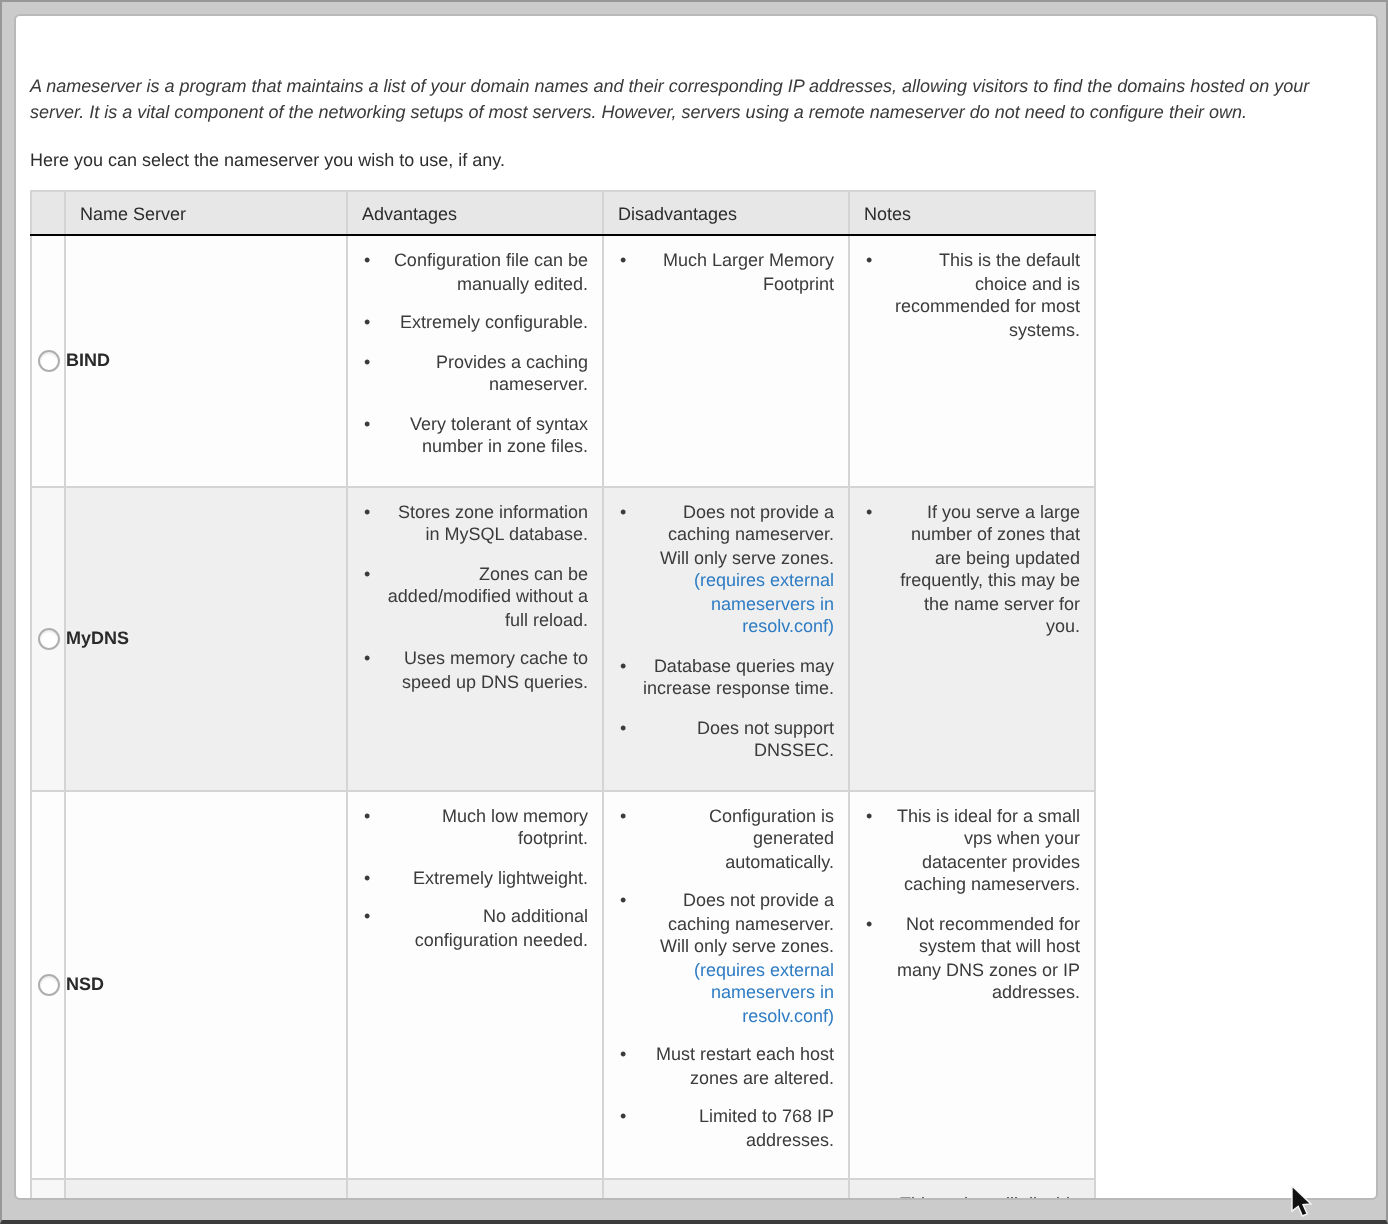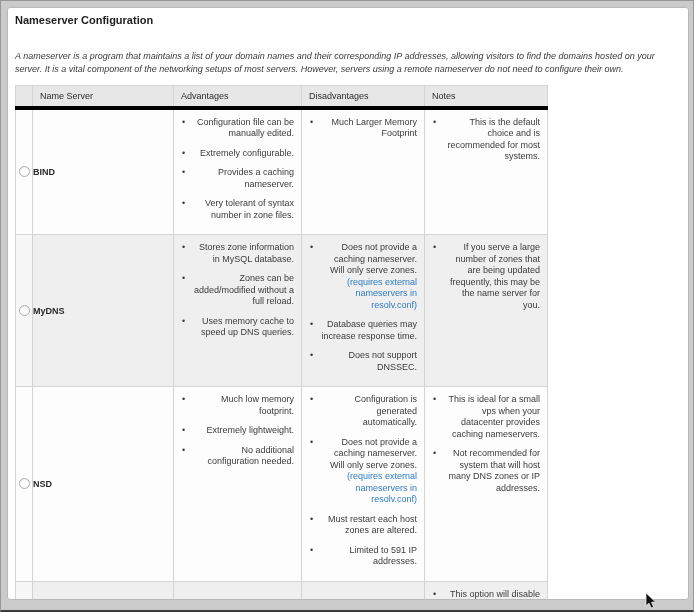--- a/index.html
+++ b/index.html
@@ -56,21 +56,21 @@
     width: 532px;
     background: #fdfdfd;
   }
   .ns-table th, .ns-table td {
     border: 1px solid #d4d4d4;
     font-size: 9px;
     color: #3b3b3b;
   }
   .ns-table thead th {
     background: #e7e7e7;
-    border-bottom: 4px solid #000000;
+    border-bottom: 1px solid #000000;
     height: 22px;
     text-align: left;
     font-weight: normal;
     color: #2c2c2c;
     padding: 0 7px;
     vertical-align: middle;
   }
   .ns-table tbody tr:nth-child(1) { height: 121px; }
   .ns-table tbody tr:nth-child(2) { height: 133px; }
   .ns-table tbody tr:nth-child(3) { height: 177px; }
@@ -128,22 +128,22 @@
     top: 592px;
     width: 12px;
     height: 16px;
   }
 </style>
 </head>
 <body>
 
 <div class="screen">
   <div class="panel">
-    <h1 class="page-title">Nameserver Configuration</h1>
     <p class="intro">A nameserver is a program that maintains a list of your domain names and their corresponding IP addresses, allowing visitors to find the domains hosted on your server. It is a vital component of the networking setups of most servers. However, servers using a remote nameserver do not need to configure their own.</p>
+    <p class="hint">Here you can select the nameserver you wish to use, if any.</p>
 
     <table class="ns-table">
       <colgroup>
         <col style="width:17px">
         <col style="width:141px">
         <col style="width:128px">
         <col style="width:123px">
         <col style="width:123px">
       </colgroup>
       <thead>
@@ -217,21 +217,21 @@
                 <li>Much low memory footprint.</li>
                 <li>Extremely lightweight.</li>
                 <li>No additional configuration needed.</li>
               </ul>
     </td>
     <td class="list-cell">
       <ul>
                 <li>Configuration is generated automatically.</li>
                 <li>Does not provide a caching nameserver. Will only serve zones. <span class="cell-link">(requires external nameservers in resolv.conf)</span></li>
                 <li>Must restart each host zones are altered.</li>
-                <li>Limited to 591 IP addresses.</li>
+                <li>Limited to 768 IP addresses.</li>
               </ul>
     </td>
     <td class="list-cell">
       <ul>
                 <li>This is ideal for a small vps when your datacenter provides caching nameservers.</li>
                 <li>Not recommended for system that will host many DNS zones or IP addresses.</li>
               </ul>
     </td>
   </tr>
 

